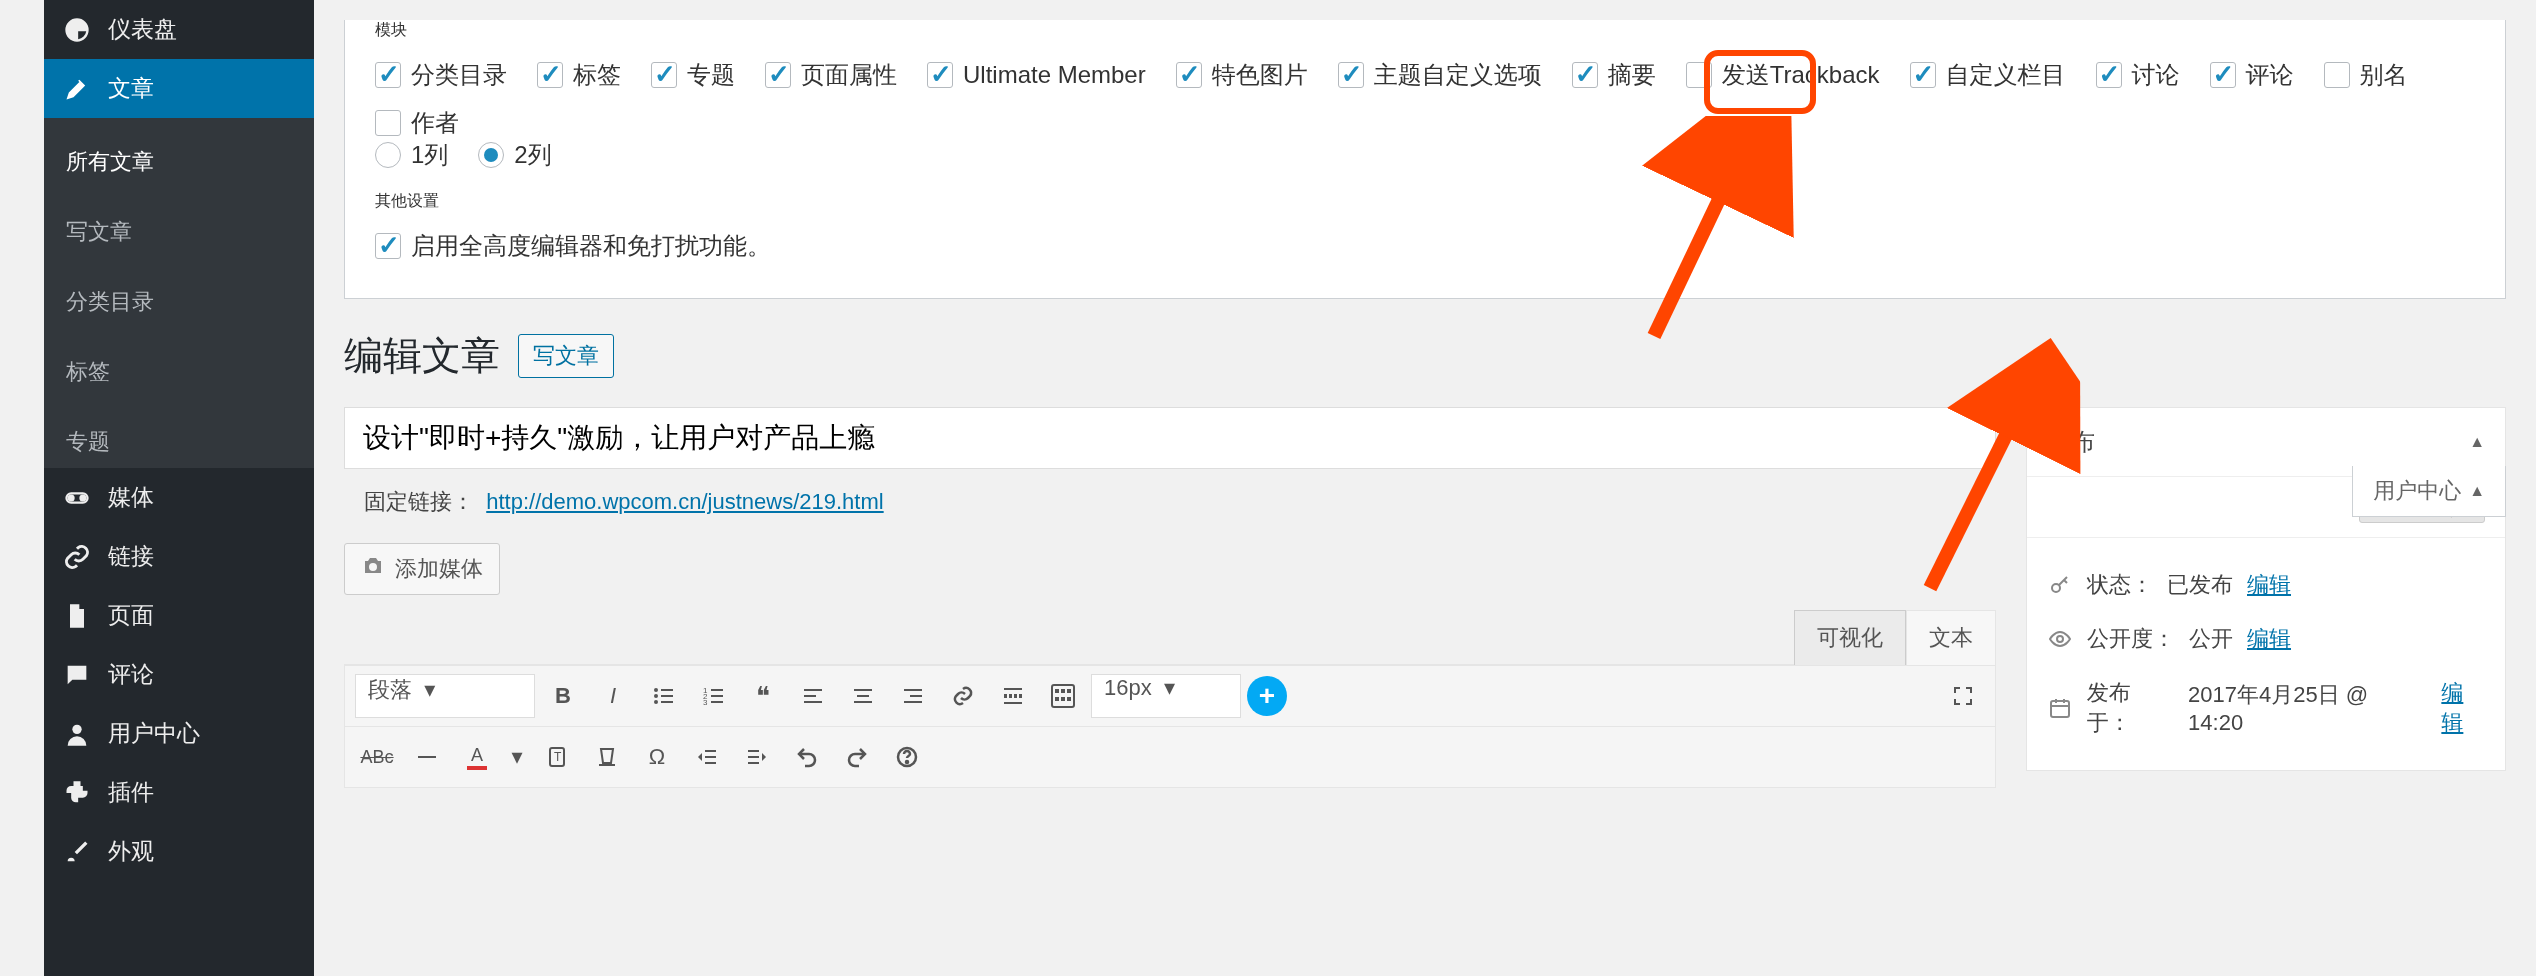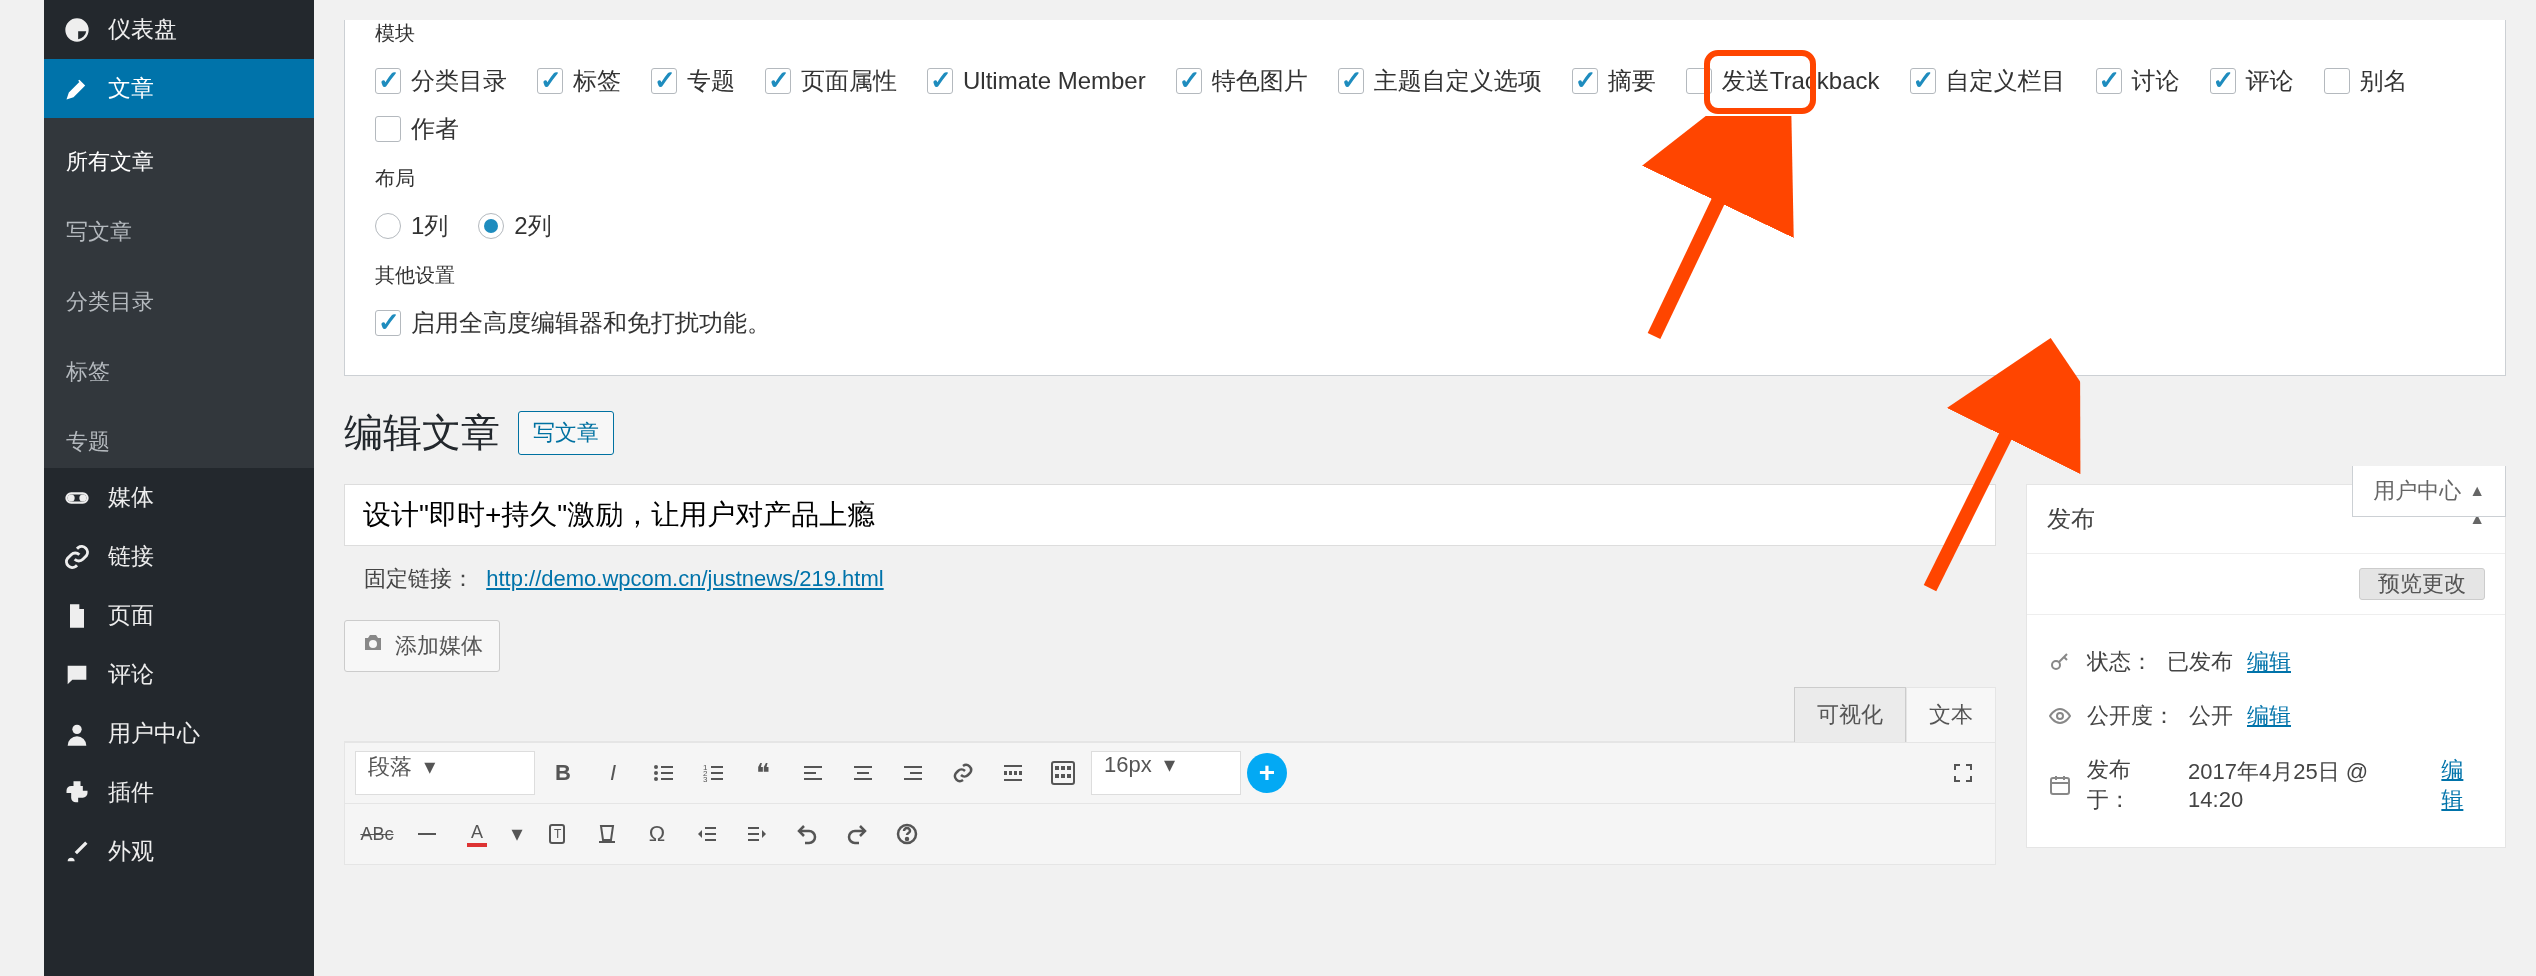--- a/index.html
+++ b/index.html
@@ -7,21 +7,21 @@
 .wrap { display:flex; min-height:976px; }
 .sidebar { width:270px; background:#23282d; color:#eee; flex-shrink:0;margin-left:44px; }
 .sidebar .menu-item { display:flex; align-items:center; padding:14px 18px; color:#eee; cursor:pointer; font-size:23px; }
 .sidebar .menu-item.current { background:#0073aa; color:#fff; }
 .sidebar .menu-item .ico { width:30px; height:30px; margin-right:16px; display:flex; align-items:center; justify-content:center; }
 .sidebar .submenu { background:#32373c; }
 .sidebar .submenu .sub-item { padding:29px 20px 11px 22px; color:#b4b9be; cursor:pointer; font-size:22px; }
 .sidebar .submenu .sub-item.current { color:#fff; font-weight:500; }
 .main { flex:1; position:relative; padding:0 30px; }
 .screen-options-panel { border:1px solid #ccd0d4; border-top:none; background:#fff; padding:0px 30px 36px; margin-bottom:0; }
-.screen-options-panel h5 { font-size:20px; font-weight:500; margin:20px 0 18px; color:#333; }
+.screen-options-panel h5 { font-size:16px; font-weight:500; margin:20px 0 18px; color:#333; }
 .cb-group { display:flex; flex-wrap:wrap; gap:16px 30px; }
 .cb-label { display:inline-flex; align-items:center; gap:10px; font-size:24px; color:#333; cursor:pointer; }
 input[type=checkbox] { width:26px; height:26px; border:1px solid #b4b9be; border-radius:3px; appearance:none; background:#fff; position:relative; cursor:pointer; }
 input[type=checkbox]:checked::after { content:"✓"; position:absolute; left:2px; top:-4px; color:#1e8cbe; font-size:26px; font-weight:bold; }
 input[type=radio] { width:26px; height:26px; border:1px solid #b4b9be; border-radius:50%; appearance:none; background:#fff; position:relative; cursor:pointer; }
 input[type=radio]:checked::after { content:""; position:absolute; left:5px; top:5px; width:14px; height:14px; background:#1e8cbe; border-radius:50%; }
 .screen-tab { position:absolute; right:30px; top:466px; background:#fff; border:1px solid #ccd0d4; border-top:none; padding:10px 20px; font-size:22px; color:#666; cursor:pointer; display:flex; align-items:center; gap:8px; z-index:10; }
 .page-title-row { display:flex; align-items:center; gap:18px; margin:30px 0 24px; }
 .page-title-row h1 { font-size:39px; font-weight:400; color:#23282d; }
 .btn-outline { border:1px solid #0071a1; color:#0071a1; background:#f7f7f7; padding:6px 14px; border-radius:3px; font-size:22px; cursor:pointer; }
@@ -202,21 +202,20 @@
           </label>
           <label class="cb-label">
             <input type="checkbox" style="">
             <span>别名</span>
           </label>
           <label class="cb-label">
             <input type="checkbox" style="">
             <span>作者</span>
           </label>
         </div>
-      <h5>布局</h5>
       <div class="cb-group">
         <label class="cb-label">
             <input type="radio" name="layout" style="">
             <span>1列</span>
           </label>
         <label class="cb-label">
             <input type="radio" name="layout" checked="" style="">
             <span>2列</span>
           </label>
       </div>

